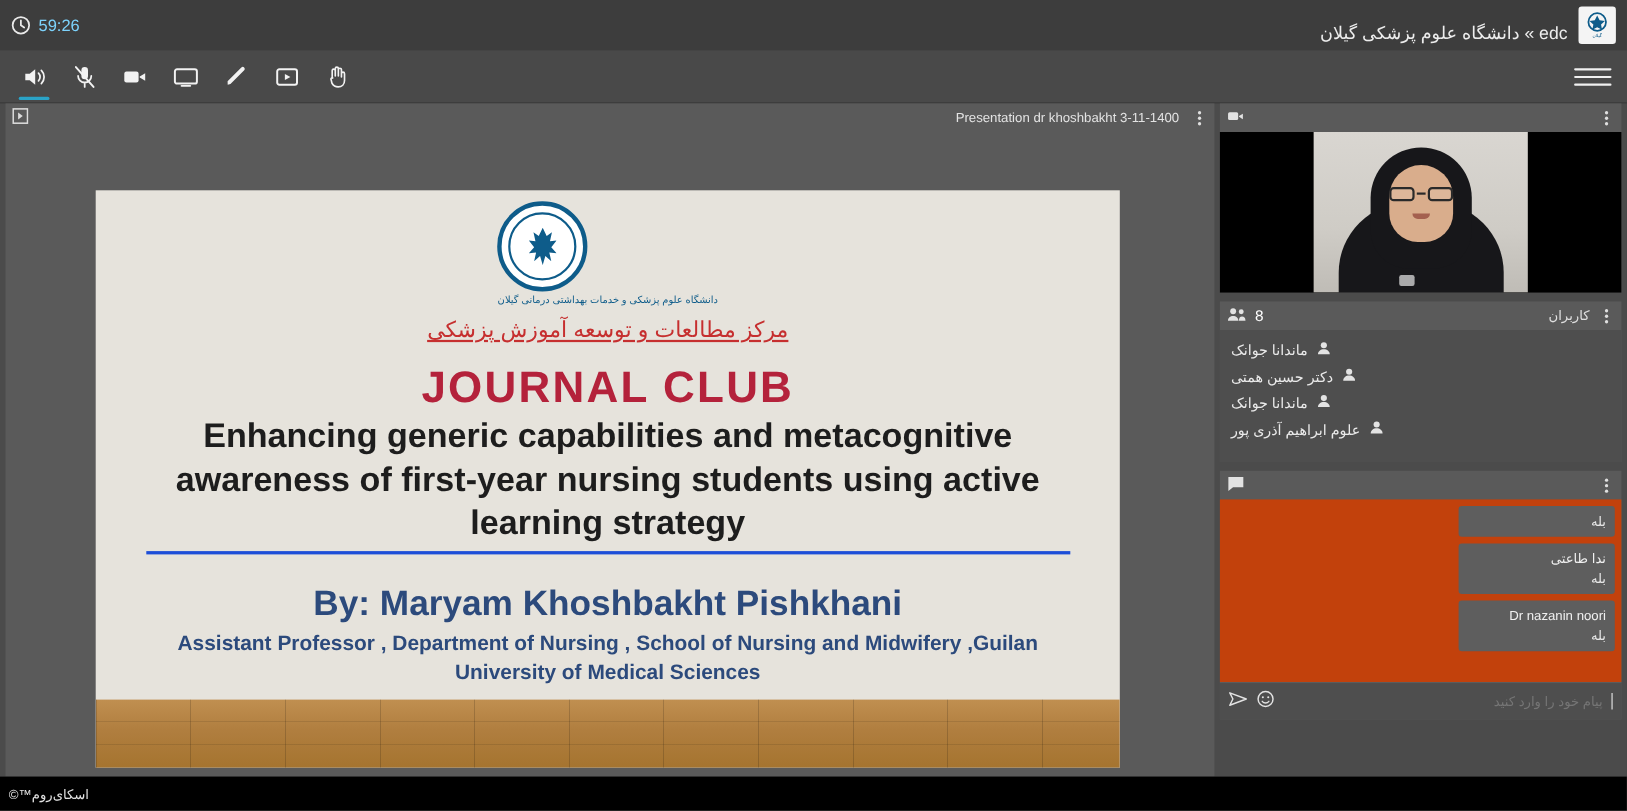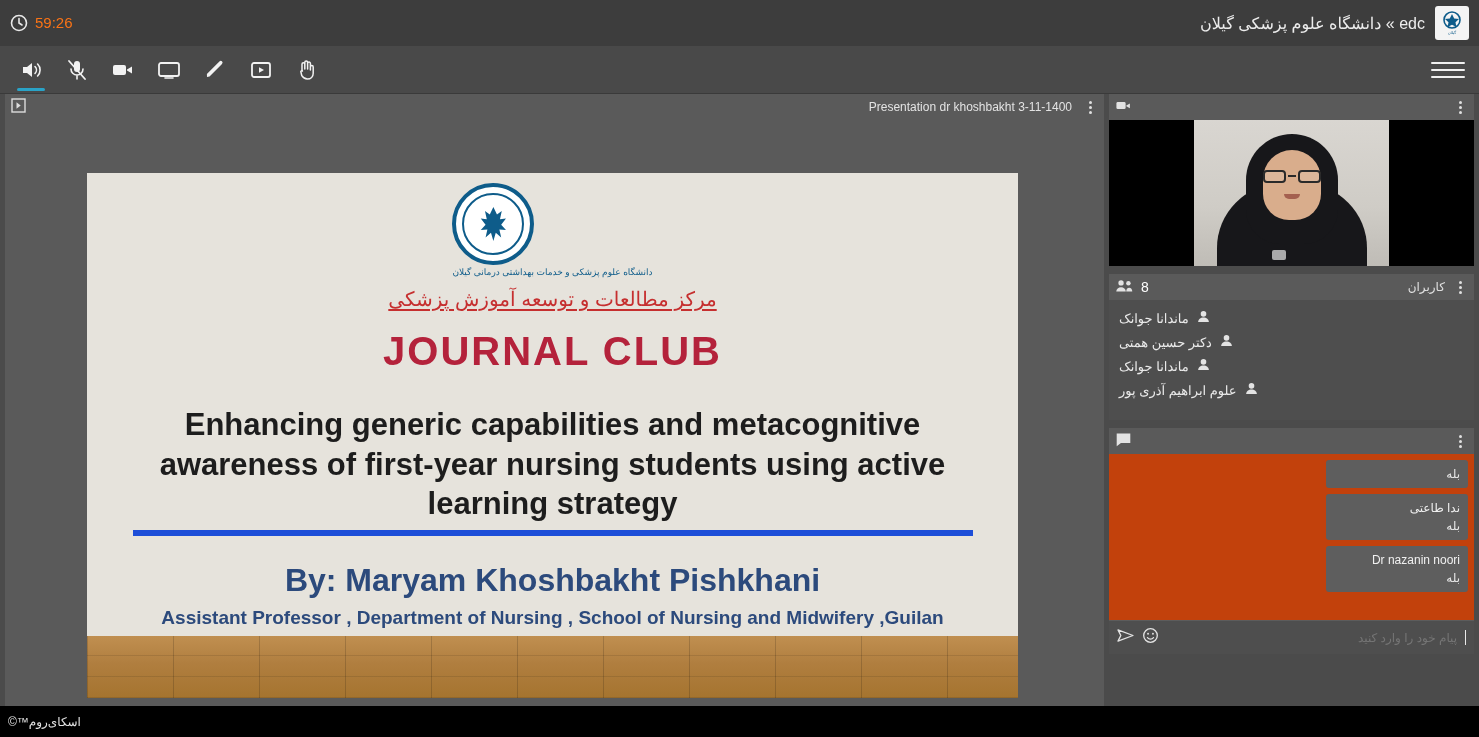--- a/index.html
+++ b/index.html
@@ -11,23 +11,23 @@
   }
   body { position: relative; }
 
   
   .topbar {
     position: absolute; top: 0; left: 0; width: 1479px; height: 46px;
     background: #3d3d3d;
     display: flex; align-items: center; justify-content: space-between;
     padding: 0 10px;
   }
-  .timer { display: flex; gap: 7px; color: #f97316; font-size: 15px; }
+  .timer { display: flex; align-items: center; gap: 7px; color: #7dd3fc; font-size: 15px; }
   .clock-icon { width: 18px; height: 18px; display: block; }
-  .room-title-wrap { display: flex; align-items: center; gap: 10px; }
+  .room-title-wrap { display: flex; align-items: flex-end; gap: 10px; }
   .room-title { color: #ededed; font-size: 16px; direction: rtl; }
   .room-logo {
     width: 34px; height: 34px; border-radius: 3px;
     background: #f4f4f4; display: flex; align-items: center; justify-content: center;
     overflow: hidden;
   }
 
   
   .toolbar {
     position: absolute; top: 46px; left: 0; width: 1479px; height: 48px;
@@ -96,22 +96,22 @@
   .slide-sub-fa {
     color: #c62f2f; font-size: 20px; direction: rtl; margin-top: 10px;
     text-decoration: underline; text-underline-offset: 3px;
   }
   .slide-jc {
     color: #b4223b; font-size: 40px; font-weight: bold; letter-spacing: 2px;
     margin-top: 18px;
   }
   .slide-h1 {
     color: #1d1d1d; font-size: 31px; font-weight: bold; text-align: center;
-    margin-top: 31px; line-height: 1.28; max-width: 840px;
-    border-bottom: 6px solid #1d4ed8; padding-bottom: 6px;
+    margin-top: 1px; line-height: 1.28; max-width: 840px;
+    border-bottom: 3px solid #1d4ed8; padding-bottom: 6px;
   }
   .slide-by {
     color: #2c4a7c; font-size: 32px; font-weight: bold; margin-top: 26px;
   }
   .slide-aff {
     color: #2c4a7c; font-size: 19px; font-weight: bold; text-align: center;
     margin-top: 6px; line-height: 1.35; max-width: 820px;
   }
   .slide-floor {
     position: absolute; left: 0; bottom: 0; width: 931px; height: 62px;

